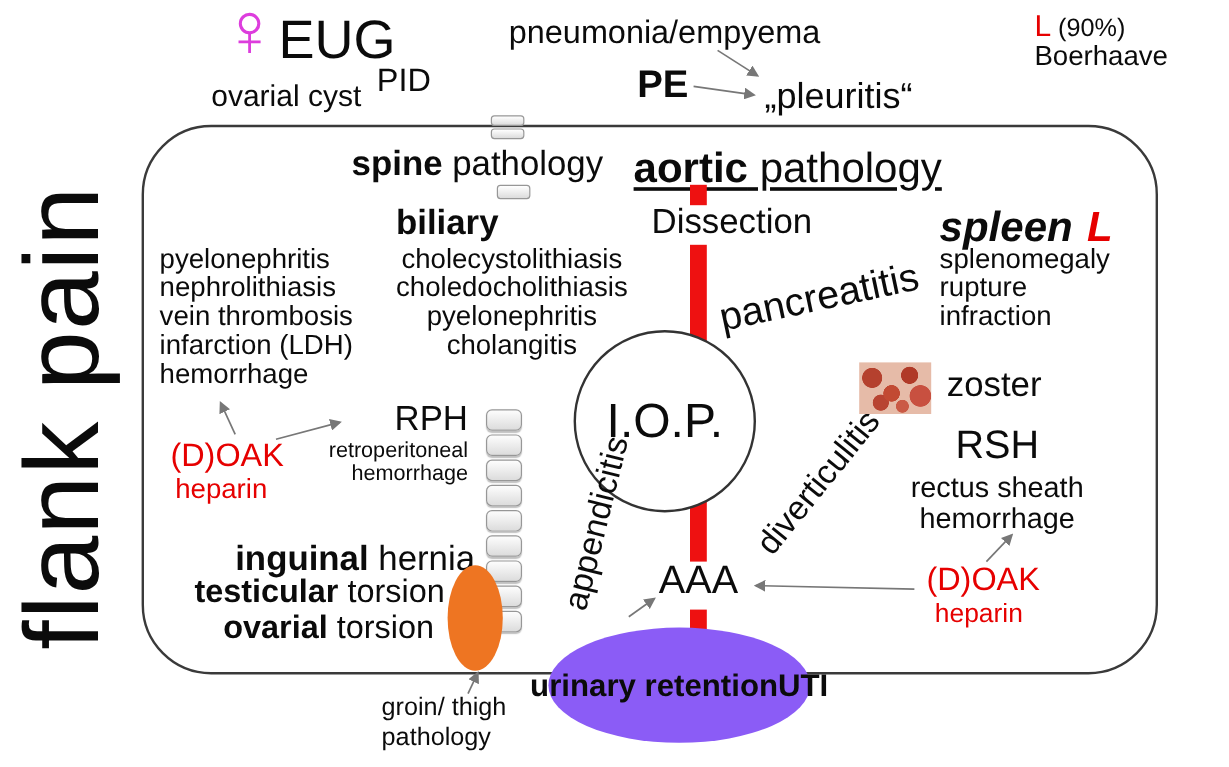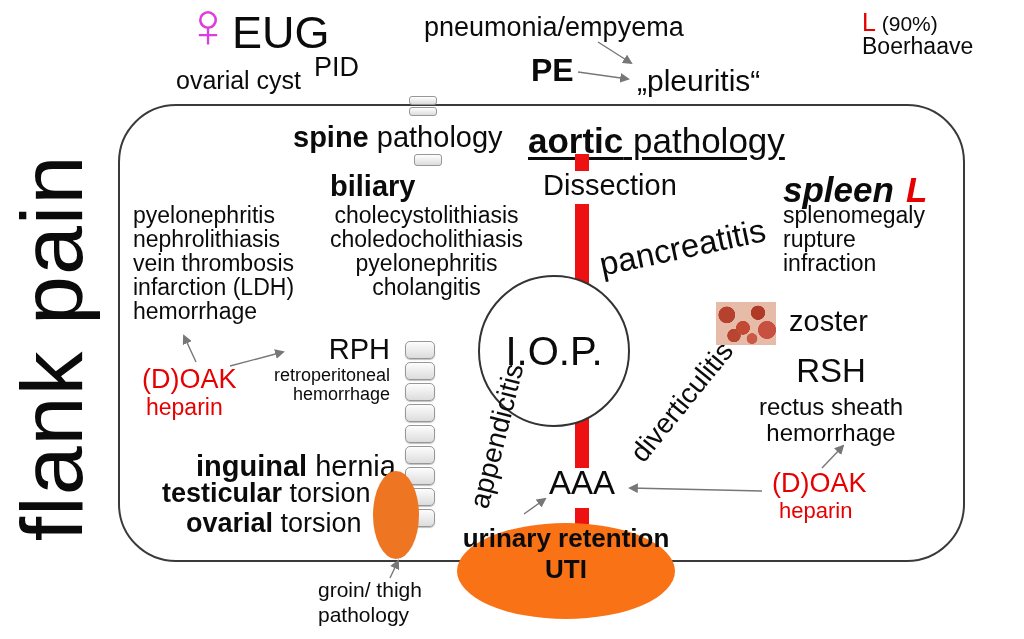--- a/index.html
+++ b/index.html
@@ -87,22 +87,22 @@
   .zoster-label{left:789px;top:305px;font-size:29px;}
 
   .rsh{left:752px;top:352px;width:158px;text-align:center;}
   .rsh .abbr{font-size:33px;margin-bottom:4px;}
   .rsh .sub{font-size:24px;line-height:26px;}
 
   .doak-right{left:772px;top:468px;font-size:27px;}
   .heparin-right{left:779px;top:498px;font-size:22px;}
 
   .yellow-ellipse{left:457px;top:523px;width:218px;height:96px;border-radius:50%;
-        background:#f97316;display:flex;flex-direction:column;align-items:center;
-        font-size:26px;font-weight:600;line-height:31px;}
+        background:#8b5cf6;display:flex;flex-direction:row;align-items:center;
+        justify-content:center;font-size:26px;font-weight:600;line-height:31px;}
 
   .groin{left:318px;top:577px;font-size:21px;line-height:25px;}
 
   .arrows{position:absolute;left:0;top:0;pointer-events:none;}
 </style>
 </head>
 <body>
 
 <div class="canvas">
 

